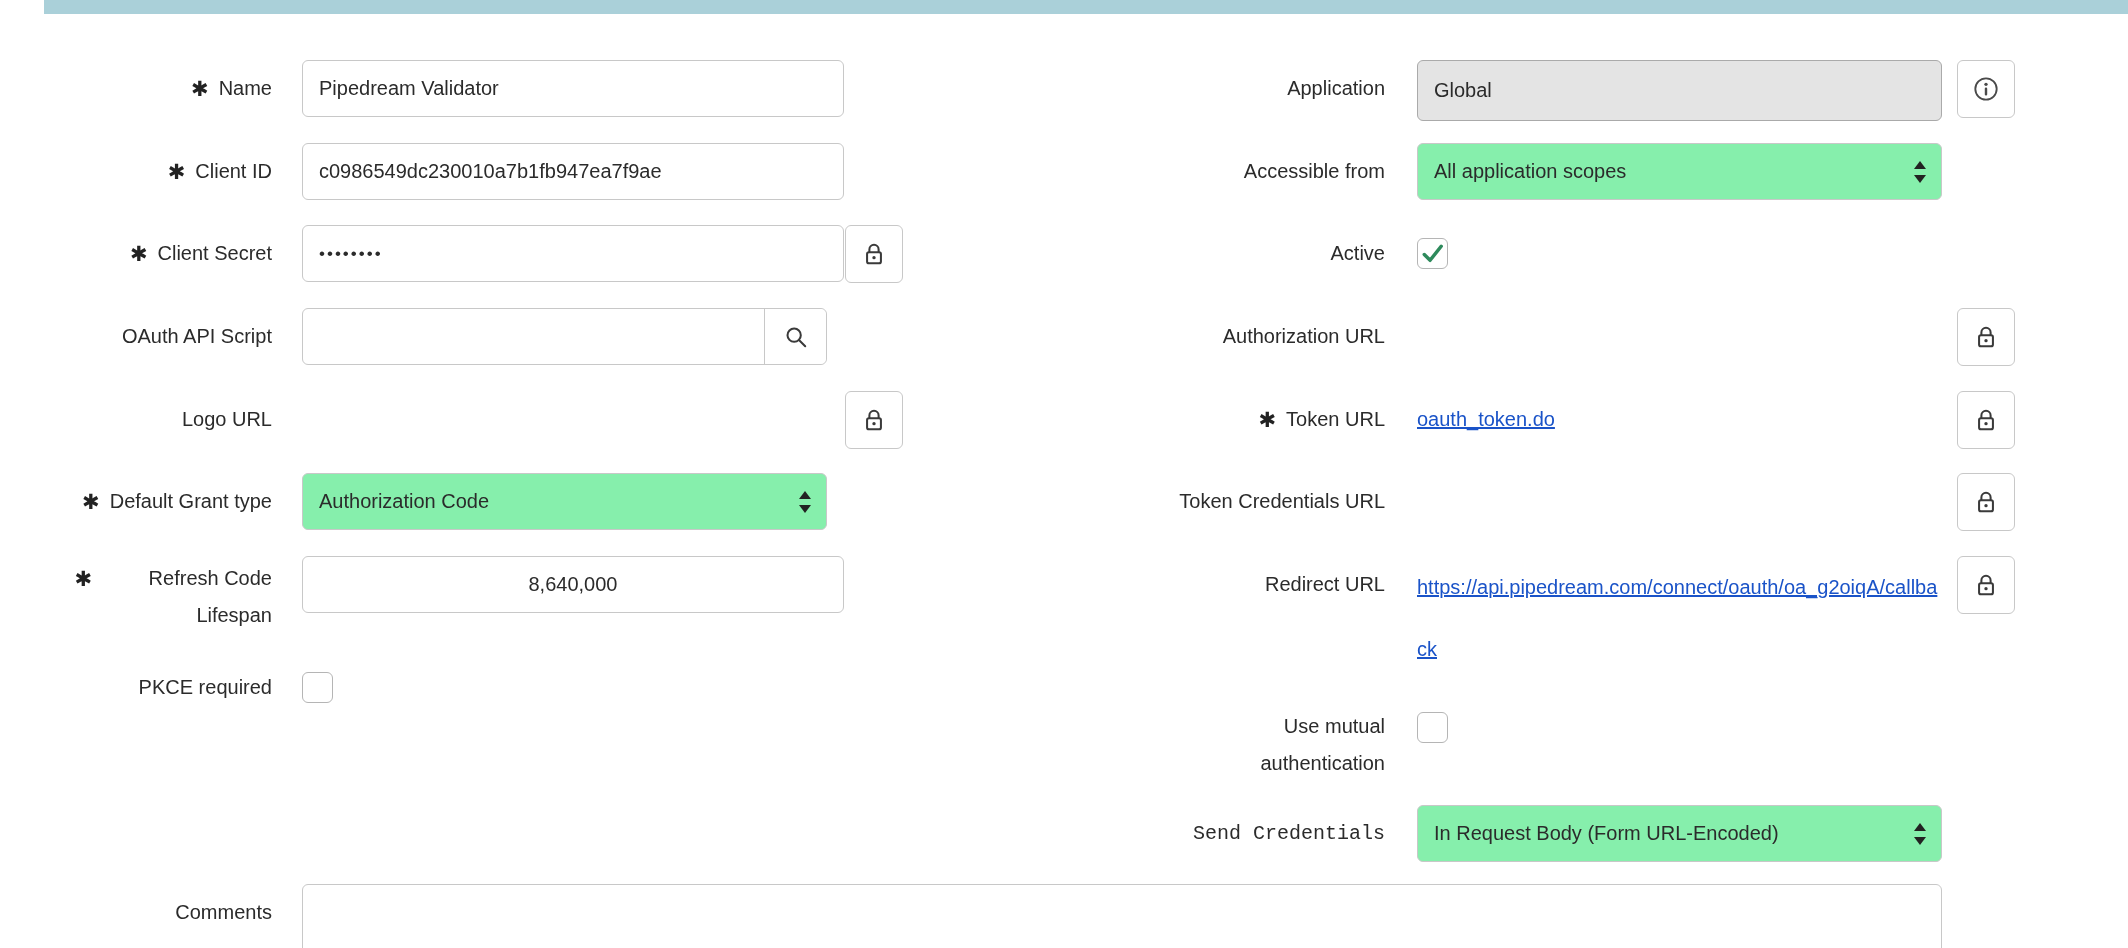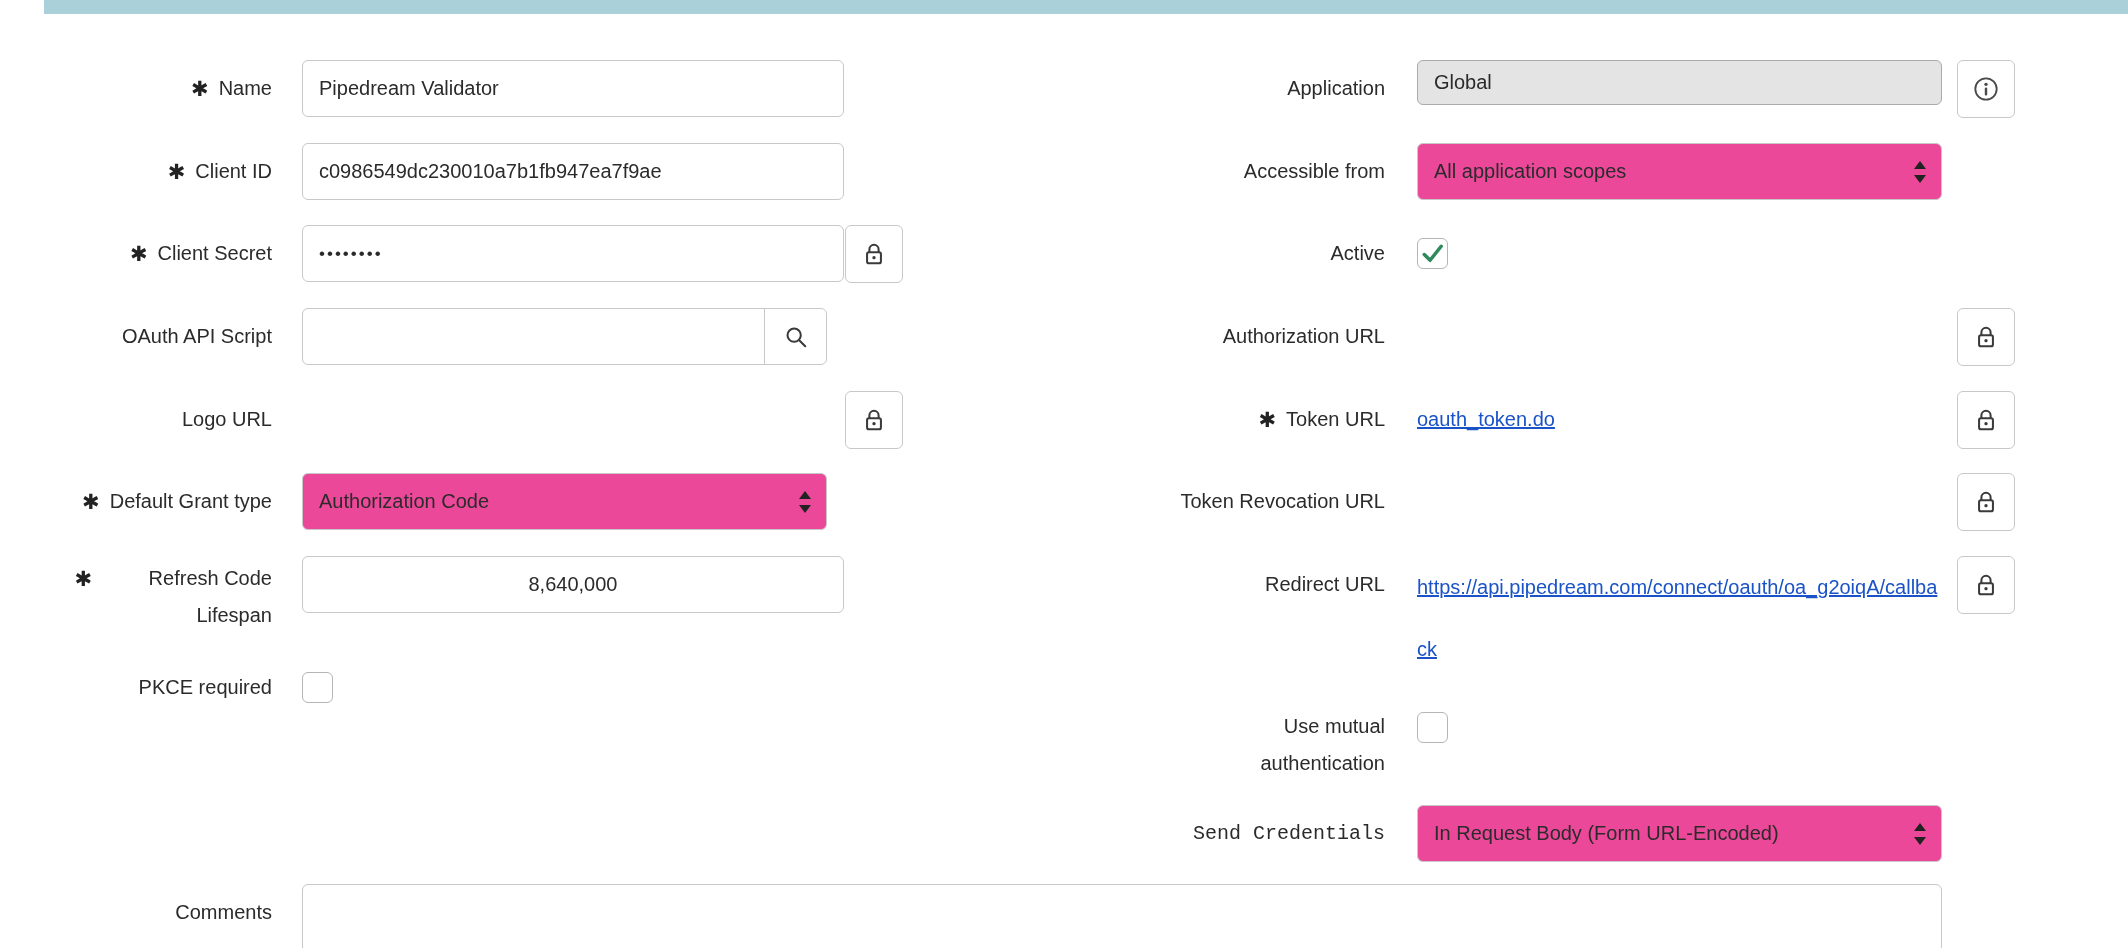--- a/index.html
+++ b/index.html
@@ -35,29 +35,29 @@
   
   .input {
     position: absolute; height: 57px; width: 542px;
     border: 1px solid var(--border, #c8c8c8); border-radius: 6px;
     background: #fff; padding: 0 16px;
     font: inherit; color: var(--text, #2b2b2b); outline: none;
   }
   .input.right-align { text-align: center; }
   .input.secret { font-size: 17px; letter-spacing: 2px; }
   .readonly-field {
-    position: absolute; height: 45px; width: 525px;
+    position: absolute; height: 61px; width: 525px;
     border: 1px solid #aaaaaa; border-radius: 6px;
     background: var(--readonly-bg, #e4e4e4);
     display: flex; align-items: center; padding: 0 16px;
   }
   .select {
     position: absolute; height: 57px; width: 525px;
     border: 1px solid var(--border, #c8c8c8); border-radius: 6px;
-    background: #ec4899; display: flex; align-items: center;
+    background: #86efac; display: flex; align-items: center;
     padding: 0 44px 0 16px; cursor: pointer;
   }
   .sel-arrows { position: absolute; right: 14px; top: 50%; transform: translateY(-50%); }
   .sel-val { white-space: nowrap; overflow: hidden; }
 
   .input-group {
     position: absolute; height: 57px; width: 525px;
     border: 1px solid var(--border, #c8c8c8); border-radius: 6px;
     background: #fff; display: flex;
   }
@@ -284,21 +284,21 @@
   <a class="link single-line" id="lnk-token">oauth_token.do</a>
   <button class="icon-btn" id="btn-lock-token">
     <svg viewBox="0 0 26 28" width="24" height="26">
       <path d="M8 12 V9 a5 5 0 0 1 10 0 v3" fill="none" stroke="#3a3a3a" stroke-width="2.2"></path>
       <rect x="5.5" y="12" width="15" height="12" rx="2" fill="none" stroke="#3a3a3a" stroke-width="2.2"></rect>
       <circle cx="13" cy="18" r="1.8" fill="#3a3a3a"></circle>
     </svg>
   </button>
 
   <div class="lbl right-col single" id="lbl-revocation">
-    <span class="txt">Token Revocation URL</span>
+    <span class="txt">Token Credentials URL</span>
   </div>
   <button class="icon-btn" id="btn-lock-revocation">
     <svg viewBox="0 0 26 28" width="24" height="26">
       <path d="M8 12 V9 a5 5 0 0 1 10 0 v3" fill="none" stroke="#3a3a3a" stroke-width="2.2"></path>
       <rect x="5.5" y="12" width="15" height="12" rx="2" fill="none" stroke="#3a3a3a" stroke-width="2.2"></rect>
       <circle cx="13" cy="18" r="1.8" fill="#3a3a3a"></circle>
     </svg>
   </button>
 
   <div class="lbl right-col single" id="lbl-redirect">

